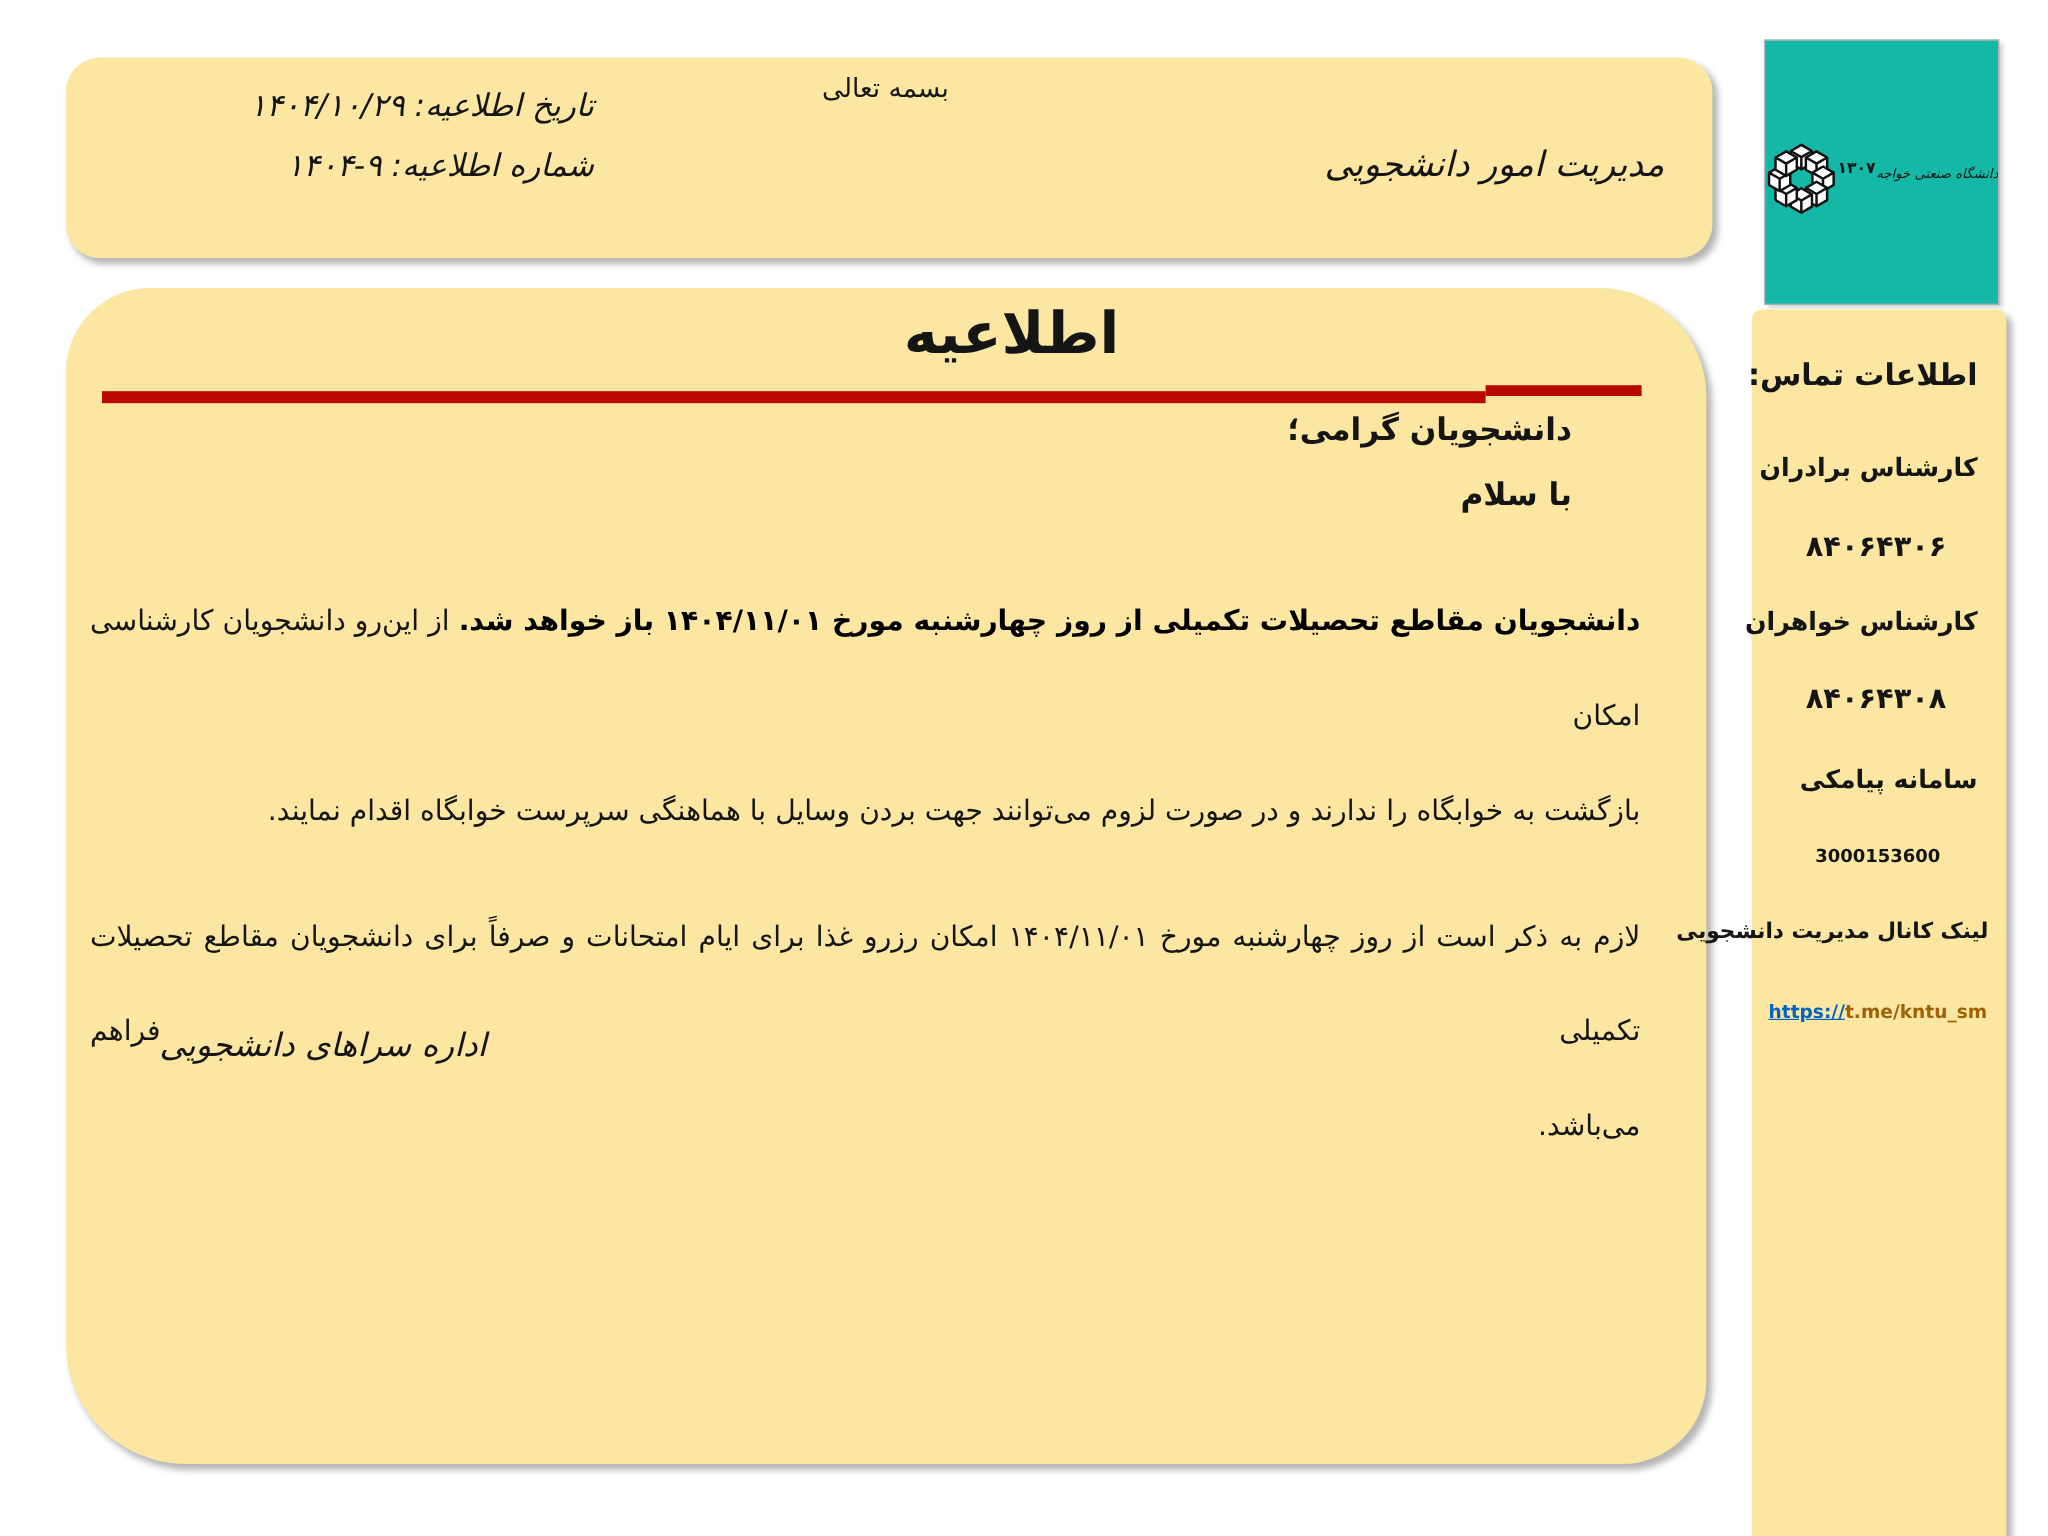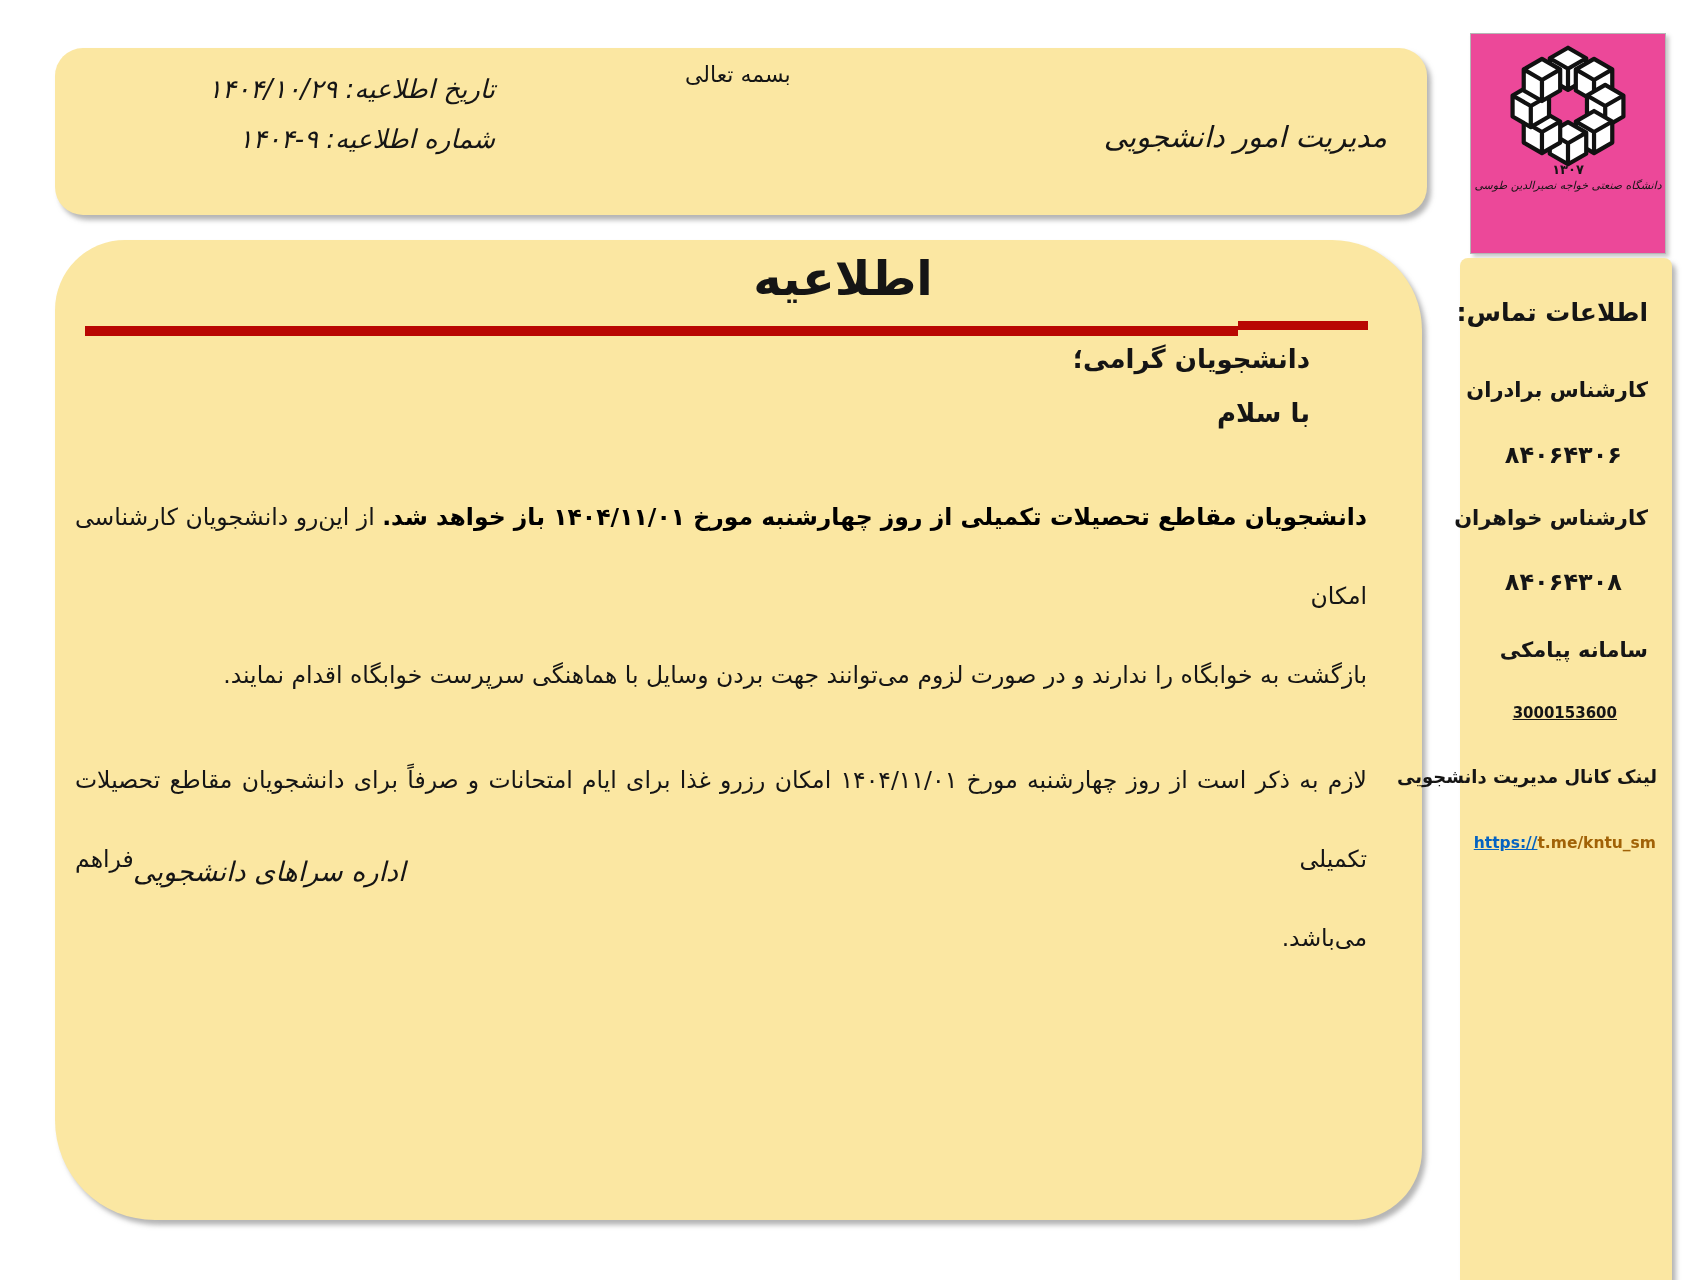--- a/index.html
+++ b/index.html
@@ -16,23 +16,23 @@
   }
   
   #header-box{left:55px;top:48px;width:1372px;height:167px;border-radius:28px;}
   .besmele{position:absolute;left:630px;top:14px;width:220px;text-align:left;
     font-size:22px;direction:rtl;}
   .dates{position:absolute;left:130px;top:26px;width:310px;display:flex;
     flex-direction:column;gap:20px;text-align:right;direction:rtl;
     font-size:26px;font-style:italic;}
   .dept{position:absolute;right:40px;top:56px;font-size:29px;font-style:italic;direction:rtl;margin-top:16px;}
   
-  #logo-box{position:absolute;left:1470px;top:33px;width:194px;height:219px;background:#ec4899;
+  #logo-box{position:absolute;left:1470px;top:33px;width:194px;height:219px;background:#14b8a6;
     border:1px solid #b5b5b5;box-shadow:3px 3px 4px rgba(120,120,120,.4);
-    display:flex;flex-direction:column;align-items:center;}
+    display:flex;flex-direction:row;align-items:center;}
   #logo-box svg{margin-top:10px;}
   .logo-year{font-size:13px;font-weight:700;margin-top:-6px;}
   .logo-name{font-size:11px;font-style:italic;direction:rtl;white-space:nowrap;
     overflow:hidden;width:210px;text-align:center;margin-top:2px;}
   
   #main-box{left:55px;top:240px;width:1367px;height:980px;
     border-radius:70px 90px 70px 100px;}
   .notice-title{position:absolute;left:588px;top:10px;width:400px;text-align:center;
     font-size:48px;font-weight:700;direction:rtl;letter-spacing:1px;}
   .redline{position:absolute;background:#B90702;}
@@ -52,21 +52,21 @@
   #sidebar-box{left:1460px;top:258px;width:212px;height:1098px;border-radius:8px;}
   .sb-el{position:absolute;direction:rtl;white-space:nowrap;}
   .sb-title{right:24px;top:40px;font-size:25px;font-weight:700;}
   .sb-label{font-size:21px;font-weight:700;}
   .sb-value{font-size:24px;font-weight:700;}
   .sb-l1{right:24px;top:120px;}
   .sb-v1{right:50px;top:183px;}
   .sb-l2{right:24px;top:248px;}
   .sb-v2{right:50px;top:310px;}
   .sb-l3{right:24px;top:380px;}
-  .sb-v3{right:55px;top:446px;font-size:15px;text-decoration:underline;}
+  .sb-v3{right:55px;top:446px;font-size:15px;}
   .sb-l4{right:15px;top:508px;font-size:18px;}
   .sb-link{right:16px;top:576px;font-size:15.5px;font-weight:700;direction:ltr;
     text-decoration:none;color:#000;}
   .sb-link .scheme{color:#0563C1;text-decoration:underline;}
   .sb-link .rest{color:#a16207;}
 </style>
 </head>
 <body>
 
 <div class="box" id="header-box">

